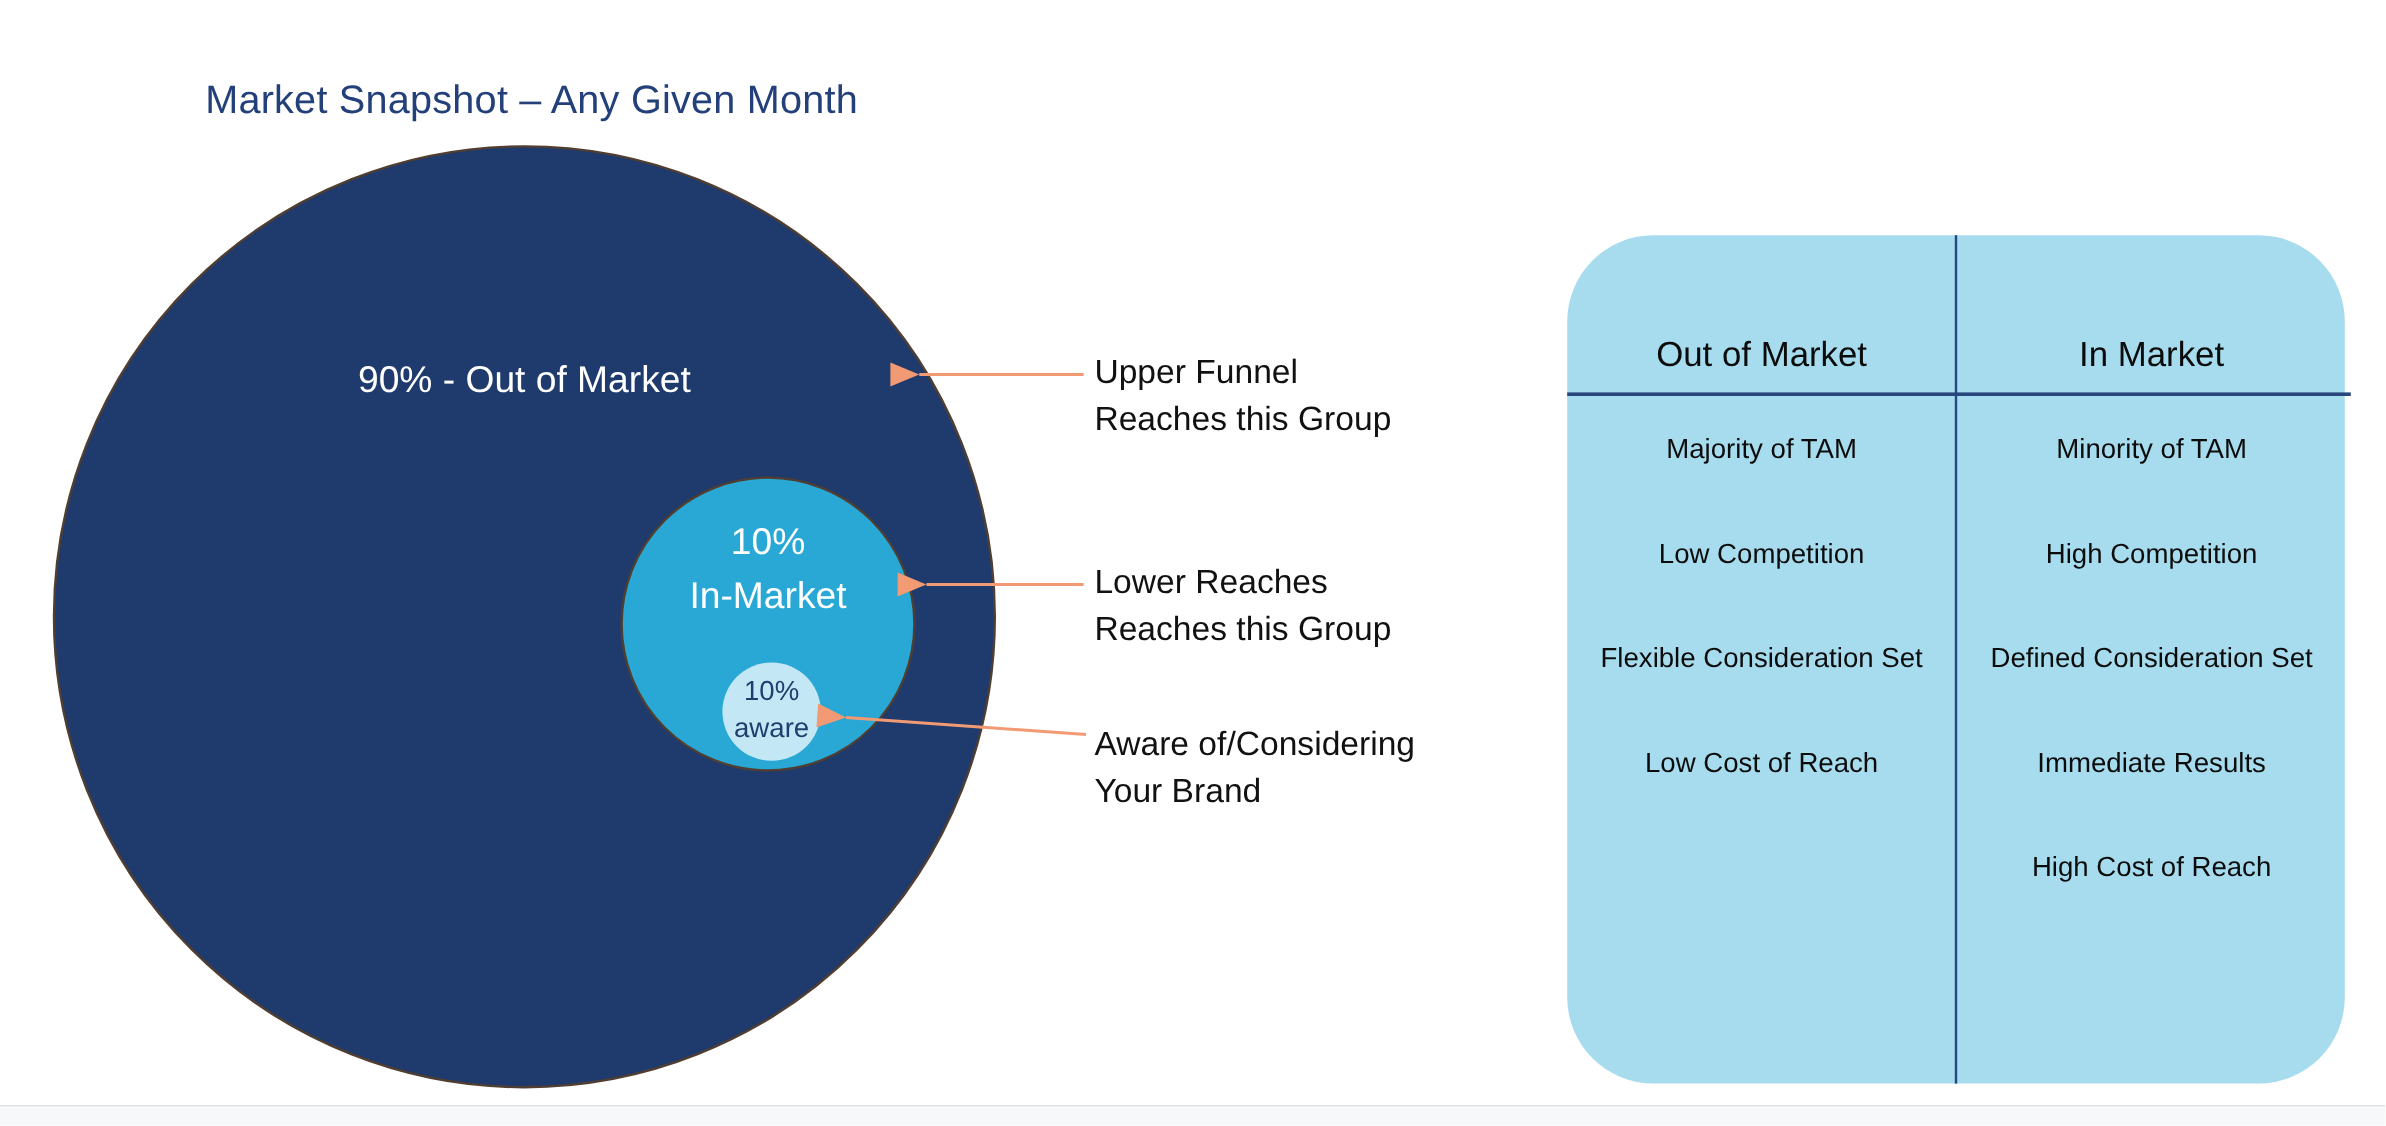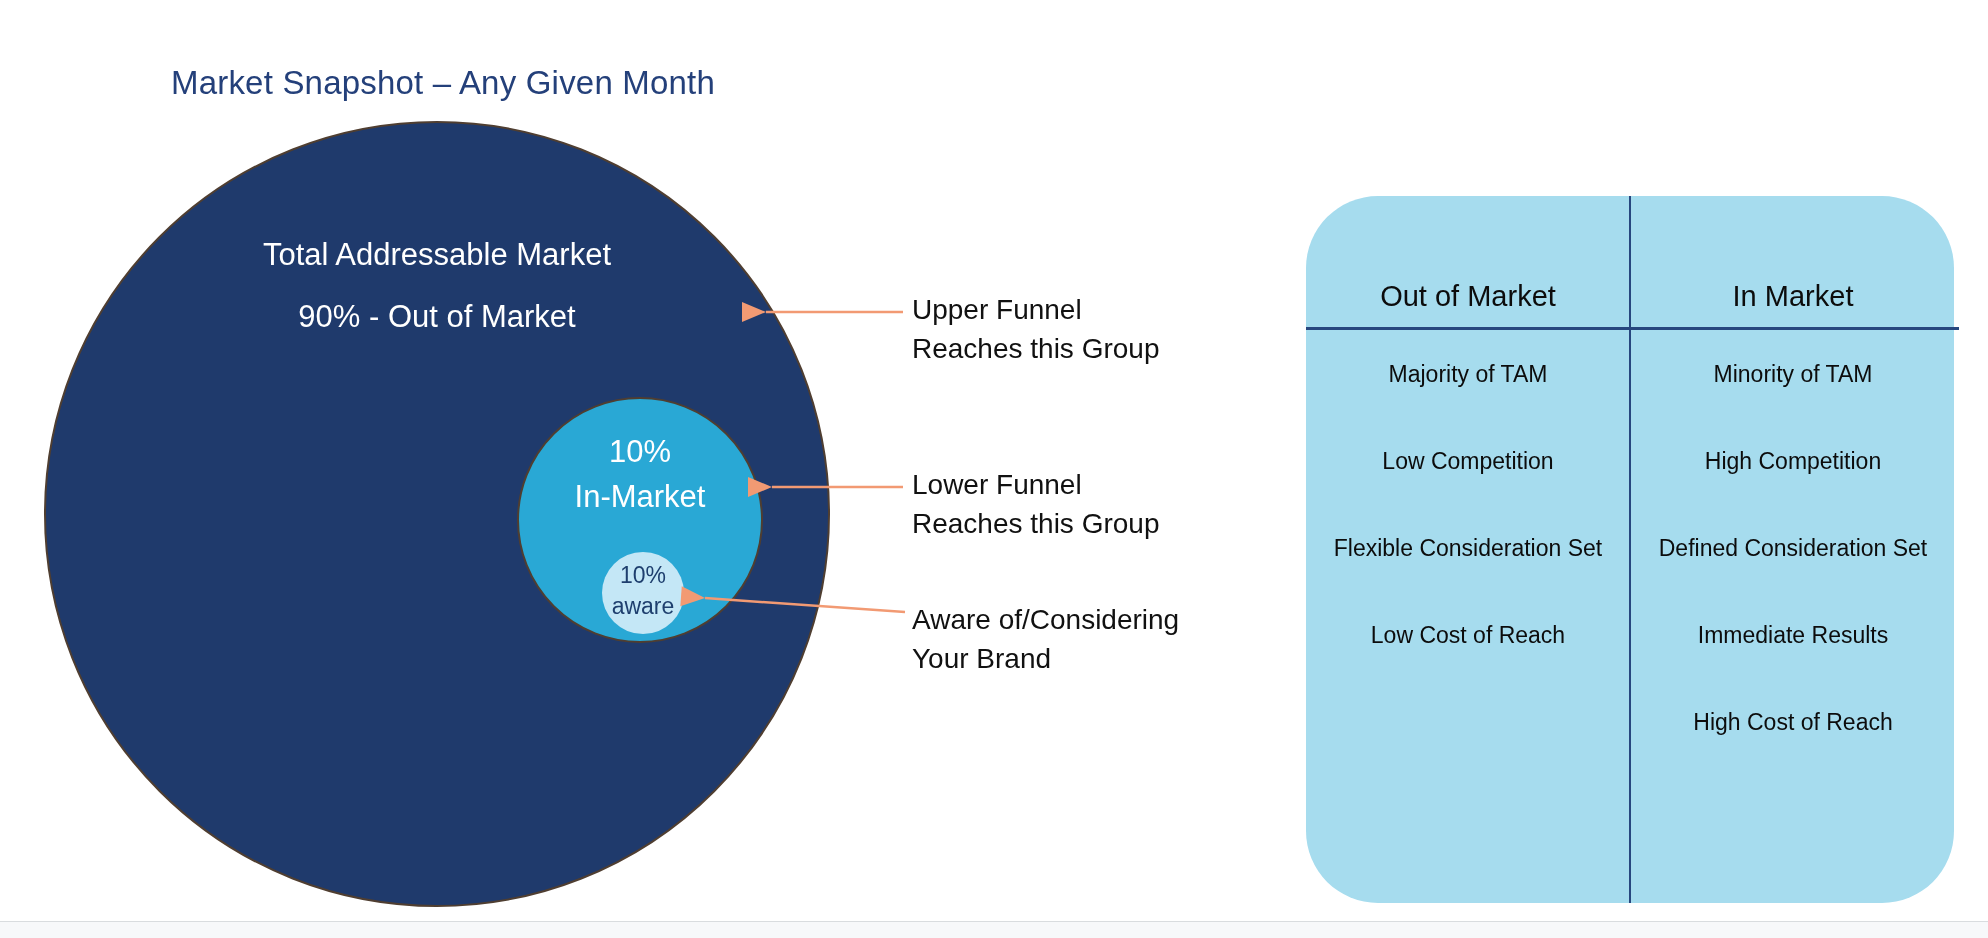--- a/index.html
+++ b/index.html
@@ -57,21 +57,20 @@
   .footer-strip{left:0;top:921px;width:1988px;height:17px;background:#f7f8fa;border-top:1px solid #d9dcdf;}
 </style>
 </head>
 <body>
 
 <div class="abs title-block">
   <div class="title">Market Snapshot – Any Given Month</div>
 </div>
 
 <div class="abs circle outer-circle">
-  <div class="line outer-line1">Total Addressable Market</div>
   <div class="line outer-line2">90% - Out of Market</div>
 </div>
 
 <div class="abs circle middle-circle">
   <div class="line middle-line1">10%</div>
   <div class="line middle-line2">In-Market</div>
 </div>
 
 <div class="abs circle inner-circle">
   <div class="line inner-line1">10%</div>
@@ -93,21 +92,21 @@
   <g>
     <line x1="905" y1="612" x2="705" y2="598" stroke="#f29a73" stroke-width="2.5" marker-end="url(#ah)"></line>
   </g>
 </svg>
 
 <div class="abs callout callout-1">
   <div>Upper Funnel</div>
   <div>Reaches this Group</div>
 </div>
 <div class="abs callout callout-2">
-  <div>Lower Funnel</div>
+  <div>Lower Reaches</div>
   <div>Reaches this Group</div>
 </div>
 <div class="abs callout callout-3">
   <div>Aware of/Considering</div>
   <div>Your Brand</div>
 </div>
 
 <div class="abs market-table">
   <div class="table-hline"></div>
   <div class="table-vline"></div>

